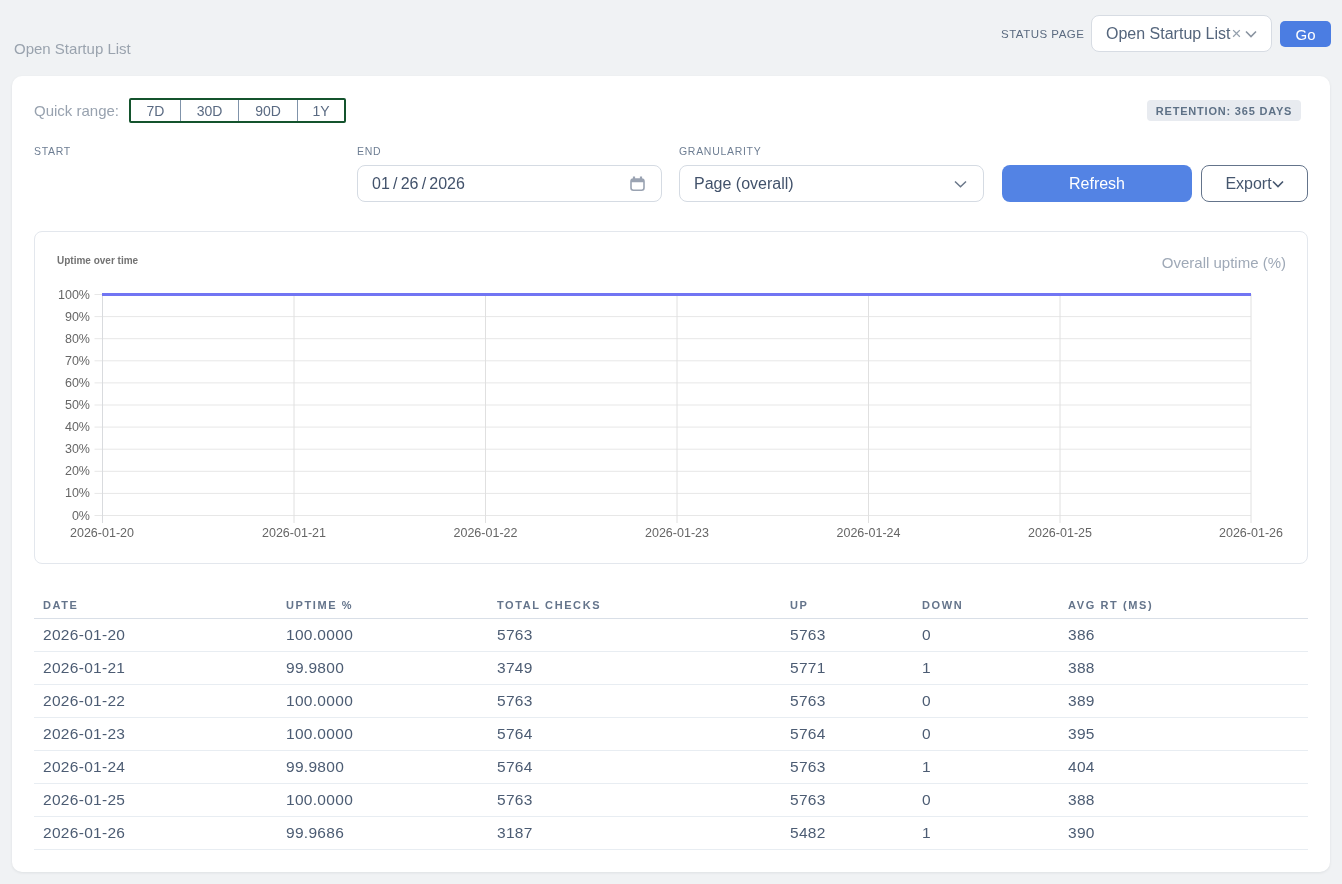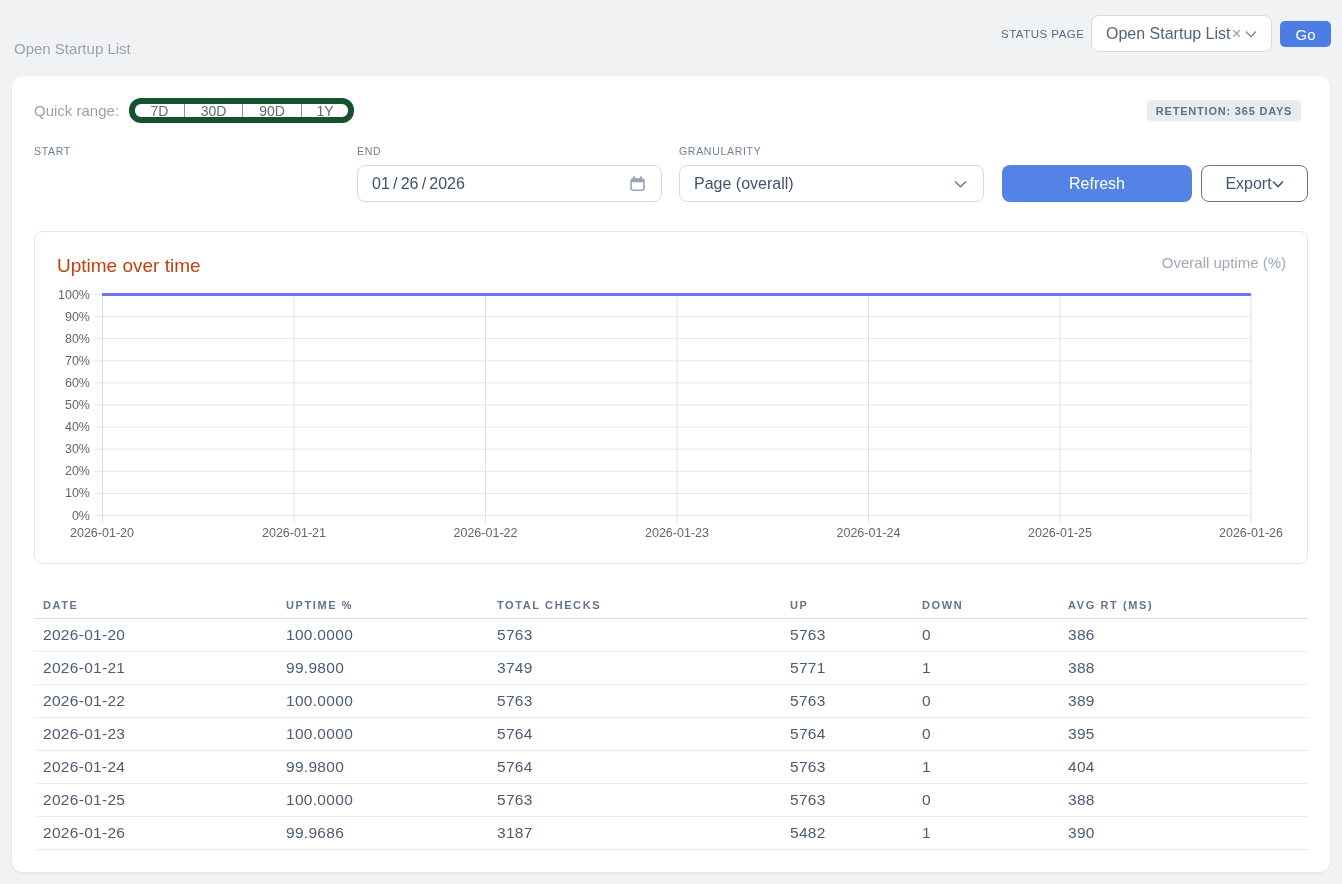--- a/index.html
+++ b/index.html
@@ -6,30 +6,30 @@
 html,body{width:1342px;height:884px;background:#f0f2f4;font-family:"Liberation Sans",sans-serif;}
 #app{position:relative;width:1342px;height:884px;overflow:hidden}
 .abs{position:absolute}
 .h1{left:12px;top:9px;font-size:26px;font-weight:400;-webkit-text-stroke:0.7px #40526a;color:#40526a;letter-spacing:.75px}
 .sub{left:14px;top:40px;font-size:15px;color:#9aa3ae}
 .splabel{left:1001px;top:28px;font-size:11.5px;font-weight:400;color:#5b6b80;letter-spacing:.5px}
 .spselect{left:1091px;top:15px;width:181px;height:37px;background:#fff;border:1px solid #d7dce3;border-radius:8px;display:flex;align-items:center;padding:0 14px;color:#54657c;font-size:16px}
 .gobtn{left:1280px;top:21px;width:51px;height:26px;background:#4b7de2;border-radius:5px;color:#fff;font-size:15px;display:flex;align-items:center;justify-content:center}
 .card{left:12px;top:76px;width:1318px;height:796px;background:#fff;border-radius:10px;box-shadow:0 1px 3px rgba(16,24,40,.08)}
 .qlabel{left:34px;top:102px;font-size:15px;color:#98a2af}
-.qgroup{left:129px;top:98px;height:25px;display:flex;border:6px solid #14532d;border-radius:12px;overflow:hidden;background:#fff}
+.qgroup{left:129px;top:98px;height:25px;display:flex;border:2px solid #14532d;border-radius:2px;overflow:hidden;background:#fff}
 .qgroup div{display:flex;align-items:center;justify-content:center;font-size:14px;color:#5a6a82}
 .qgroup div+div{border-left:1px solid #8093aa}
 .chip{left:1147px;top:100px;width:154px;height:21px;background:#e8ebf0;border-radius:4px;font-size:11px;font-weight:700;letter-spacing:.8px;color:#5e7186;display:flex;align-items:center;justify-content:center}
 .flabel{top:145px;font-size:10.5px;font-weight:400;letter-spacing:.7px;color:#6e7e93}
 .input{top:165px;height:37px;border:1px solid #d5dbe3;border-radius:8px;background:#fff;display:flex;align-items:center;padding:0 16px 0 14px;font-size:16px;color:#42526b}
 .refresh{left:1002px;top:165px;width:190px;height:37px;background:#5383e4;border-radius:8px;color:#fff;font-size:16px;display:flex;align-items:center;justify-content:center}
 .export{left:1201px;top:165px;width:107px;height:37px;background:#fff;border:1px solid #64748b;border-radius:8px;color:#45566e;font-size:16px;display:flex;align-items:center;justify-content:center;gap:0}
 .chartcard{left:34px;top:231px;width:1274px;height:333px;border:1px solid #e3e7ed;border-radius:8px;background:#fff}
-.ctitle{left:57px;top:255px;font-size:19px;font-weight:400;color:#c2410c}
+.ctitle{left:57px;top:255px;font-size:10px;font-weight:700;color:#737373}
 .clegend{top:254px;right:56px;font-size:15px;color:#9fa9b7}
 table{position:absolute;left:34px;top:592px;width:1274px;border-collapse:collapse;table-layout:fixed}
 th{text-align:left;font-size:11px;letter-spacing:1.6px;color:#64748b;font-weight:700;padding:0 0 0 9px;height:26px;border-bottom:1px solid #d9dfe7;vertical-align:middle}
 td{font-size:15.5px;letter-spacing:.3px;color:#4c5c73;padding:0 0 0 9px;height:33px;border-bottom:1px solid #e8edf2;vertical-align:middle}
 </style>
 </head>
 <body>
 <div id="app">
   <div class="abs sub">Open Startup List</div>
   <div class="abs splabel">STATUS PAGE</div>

